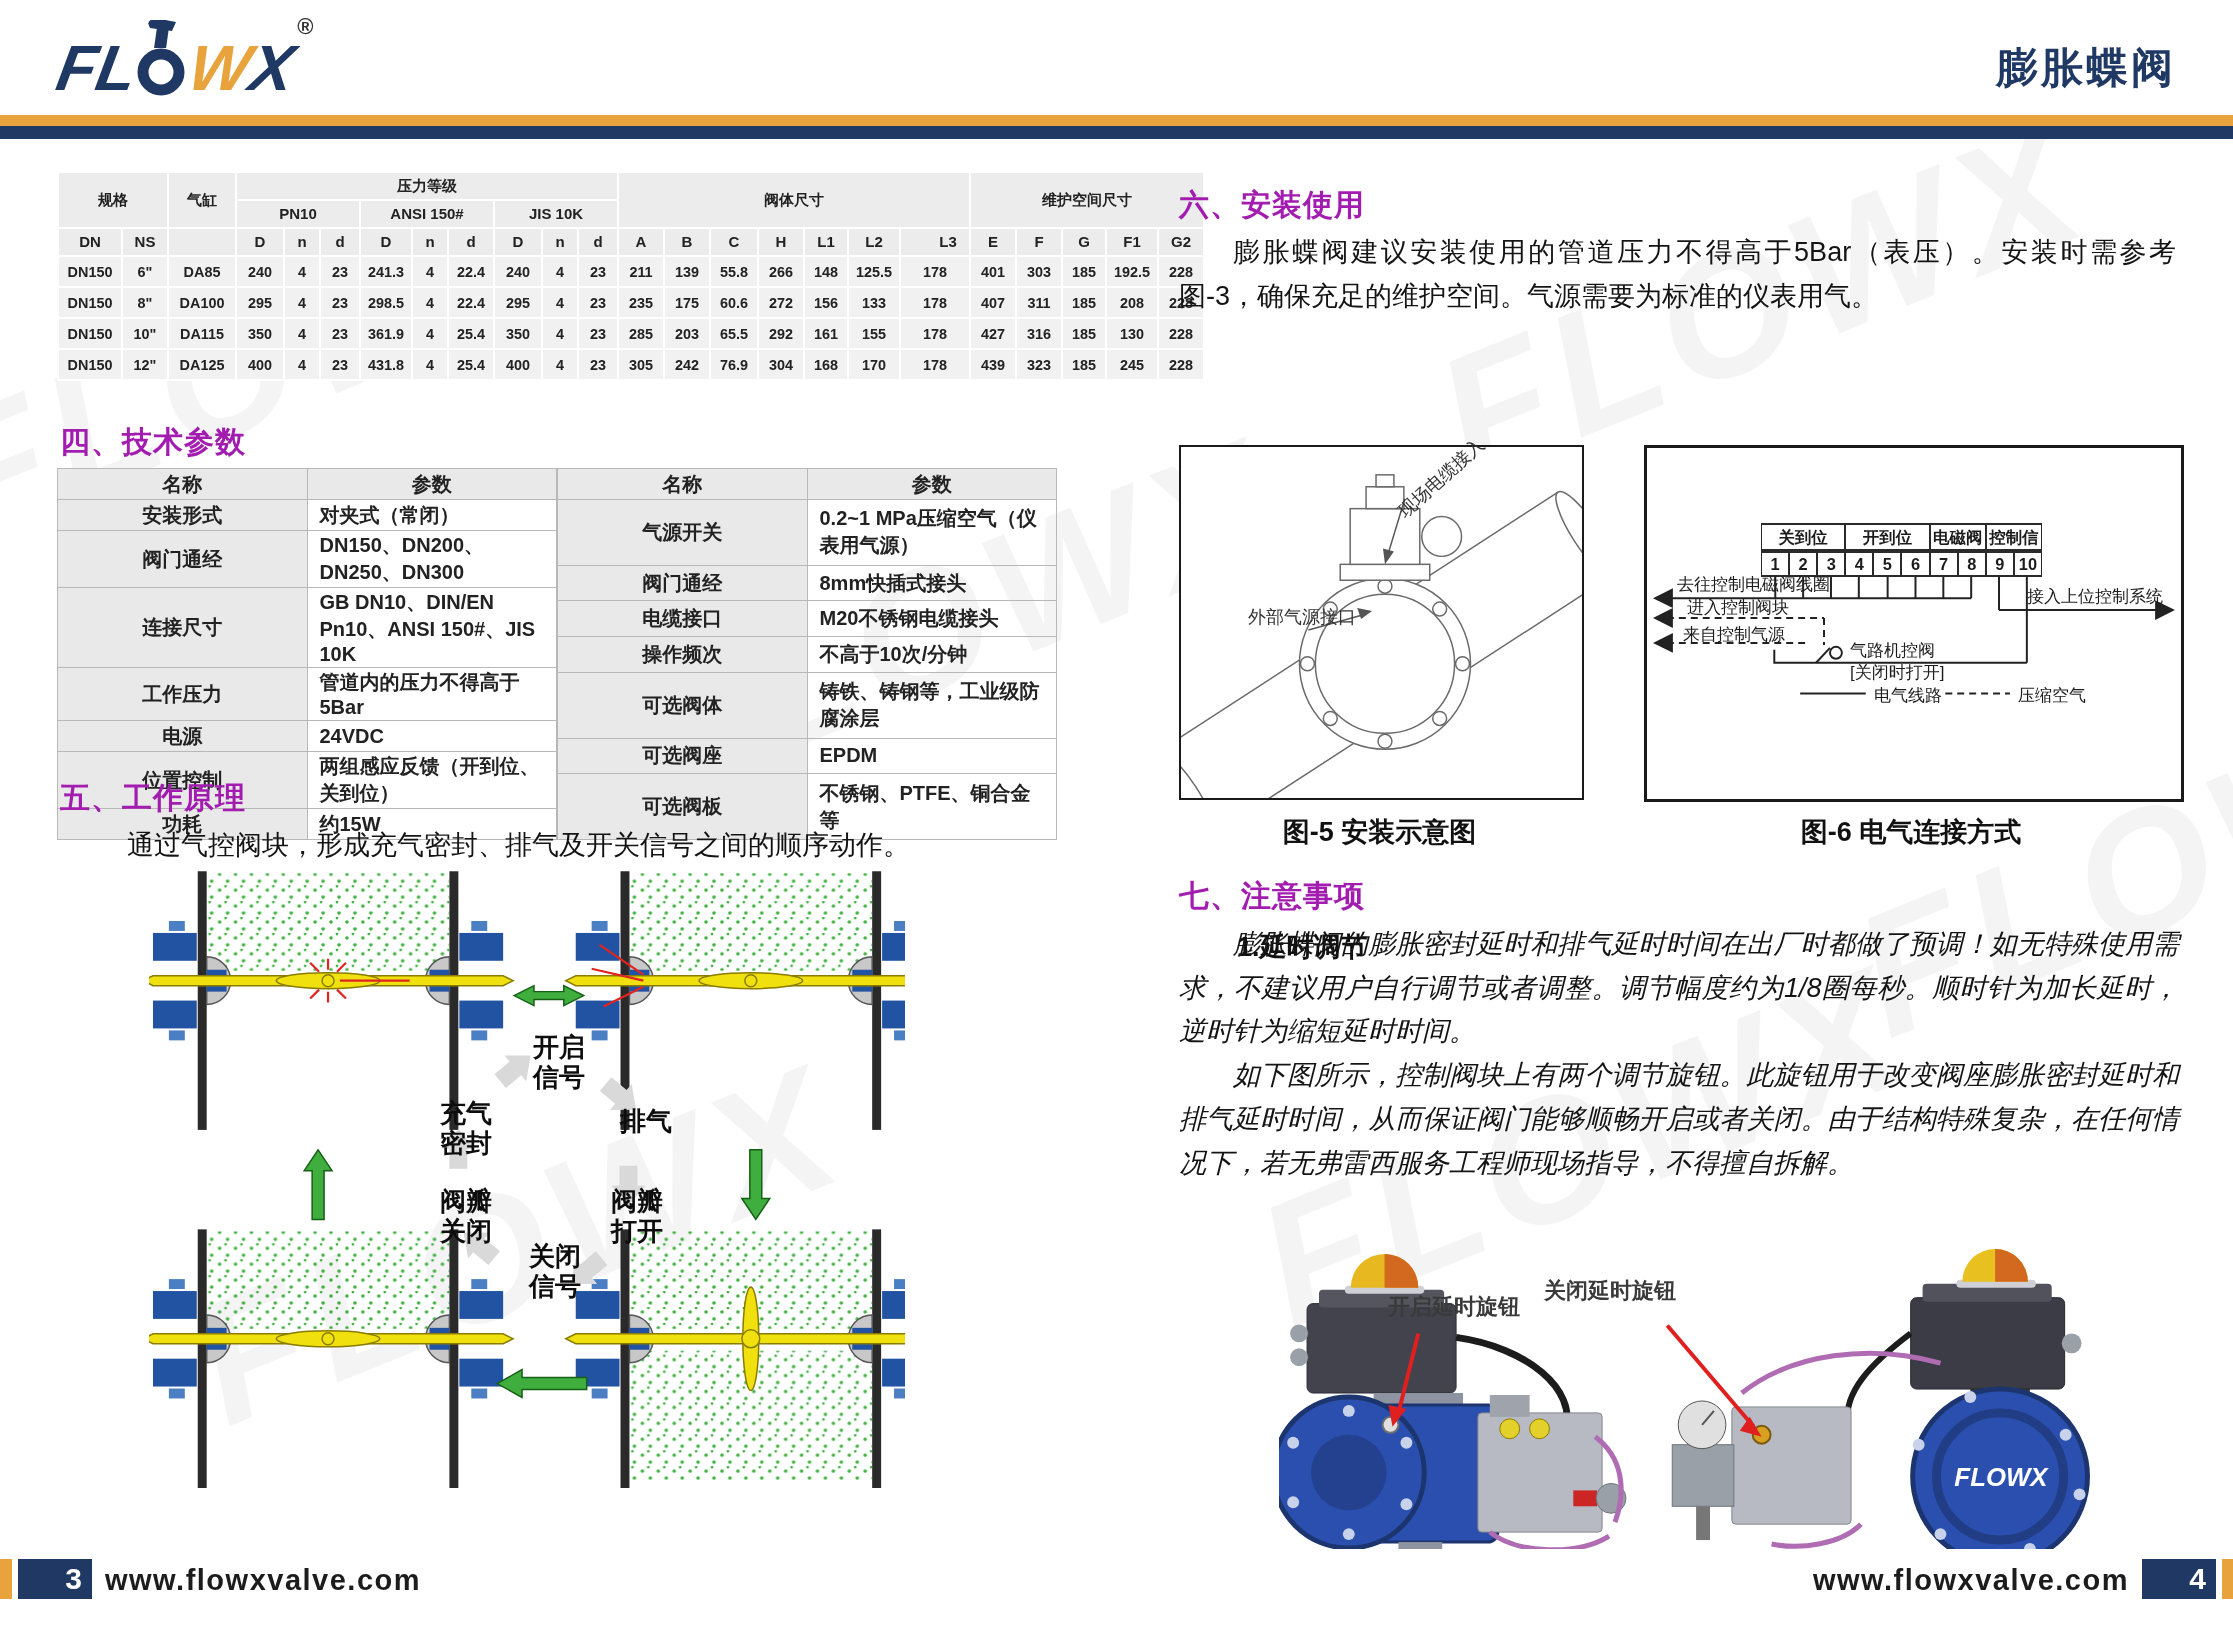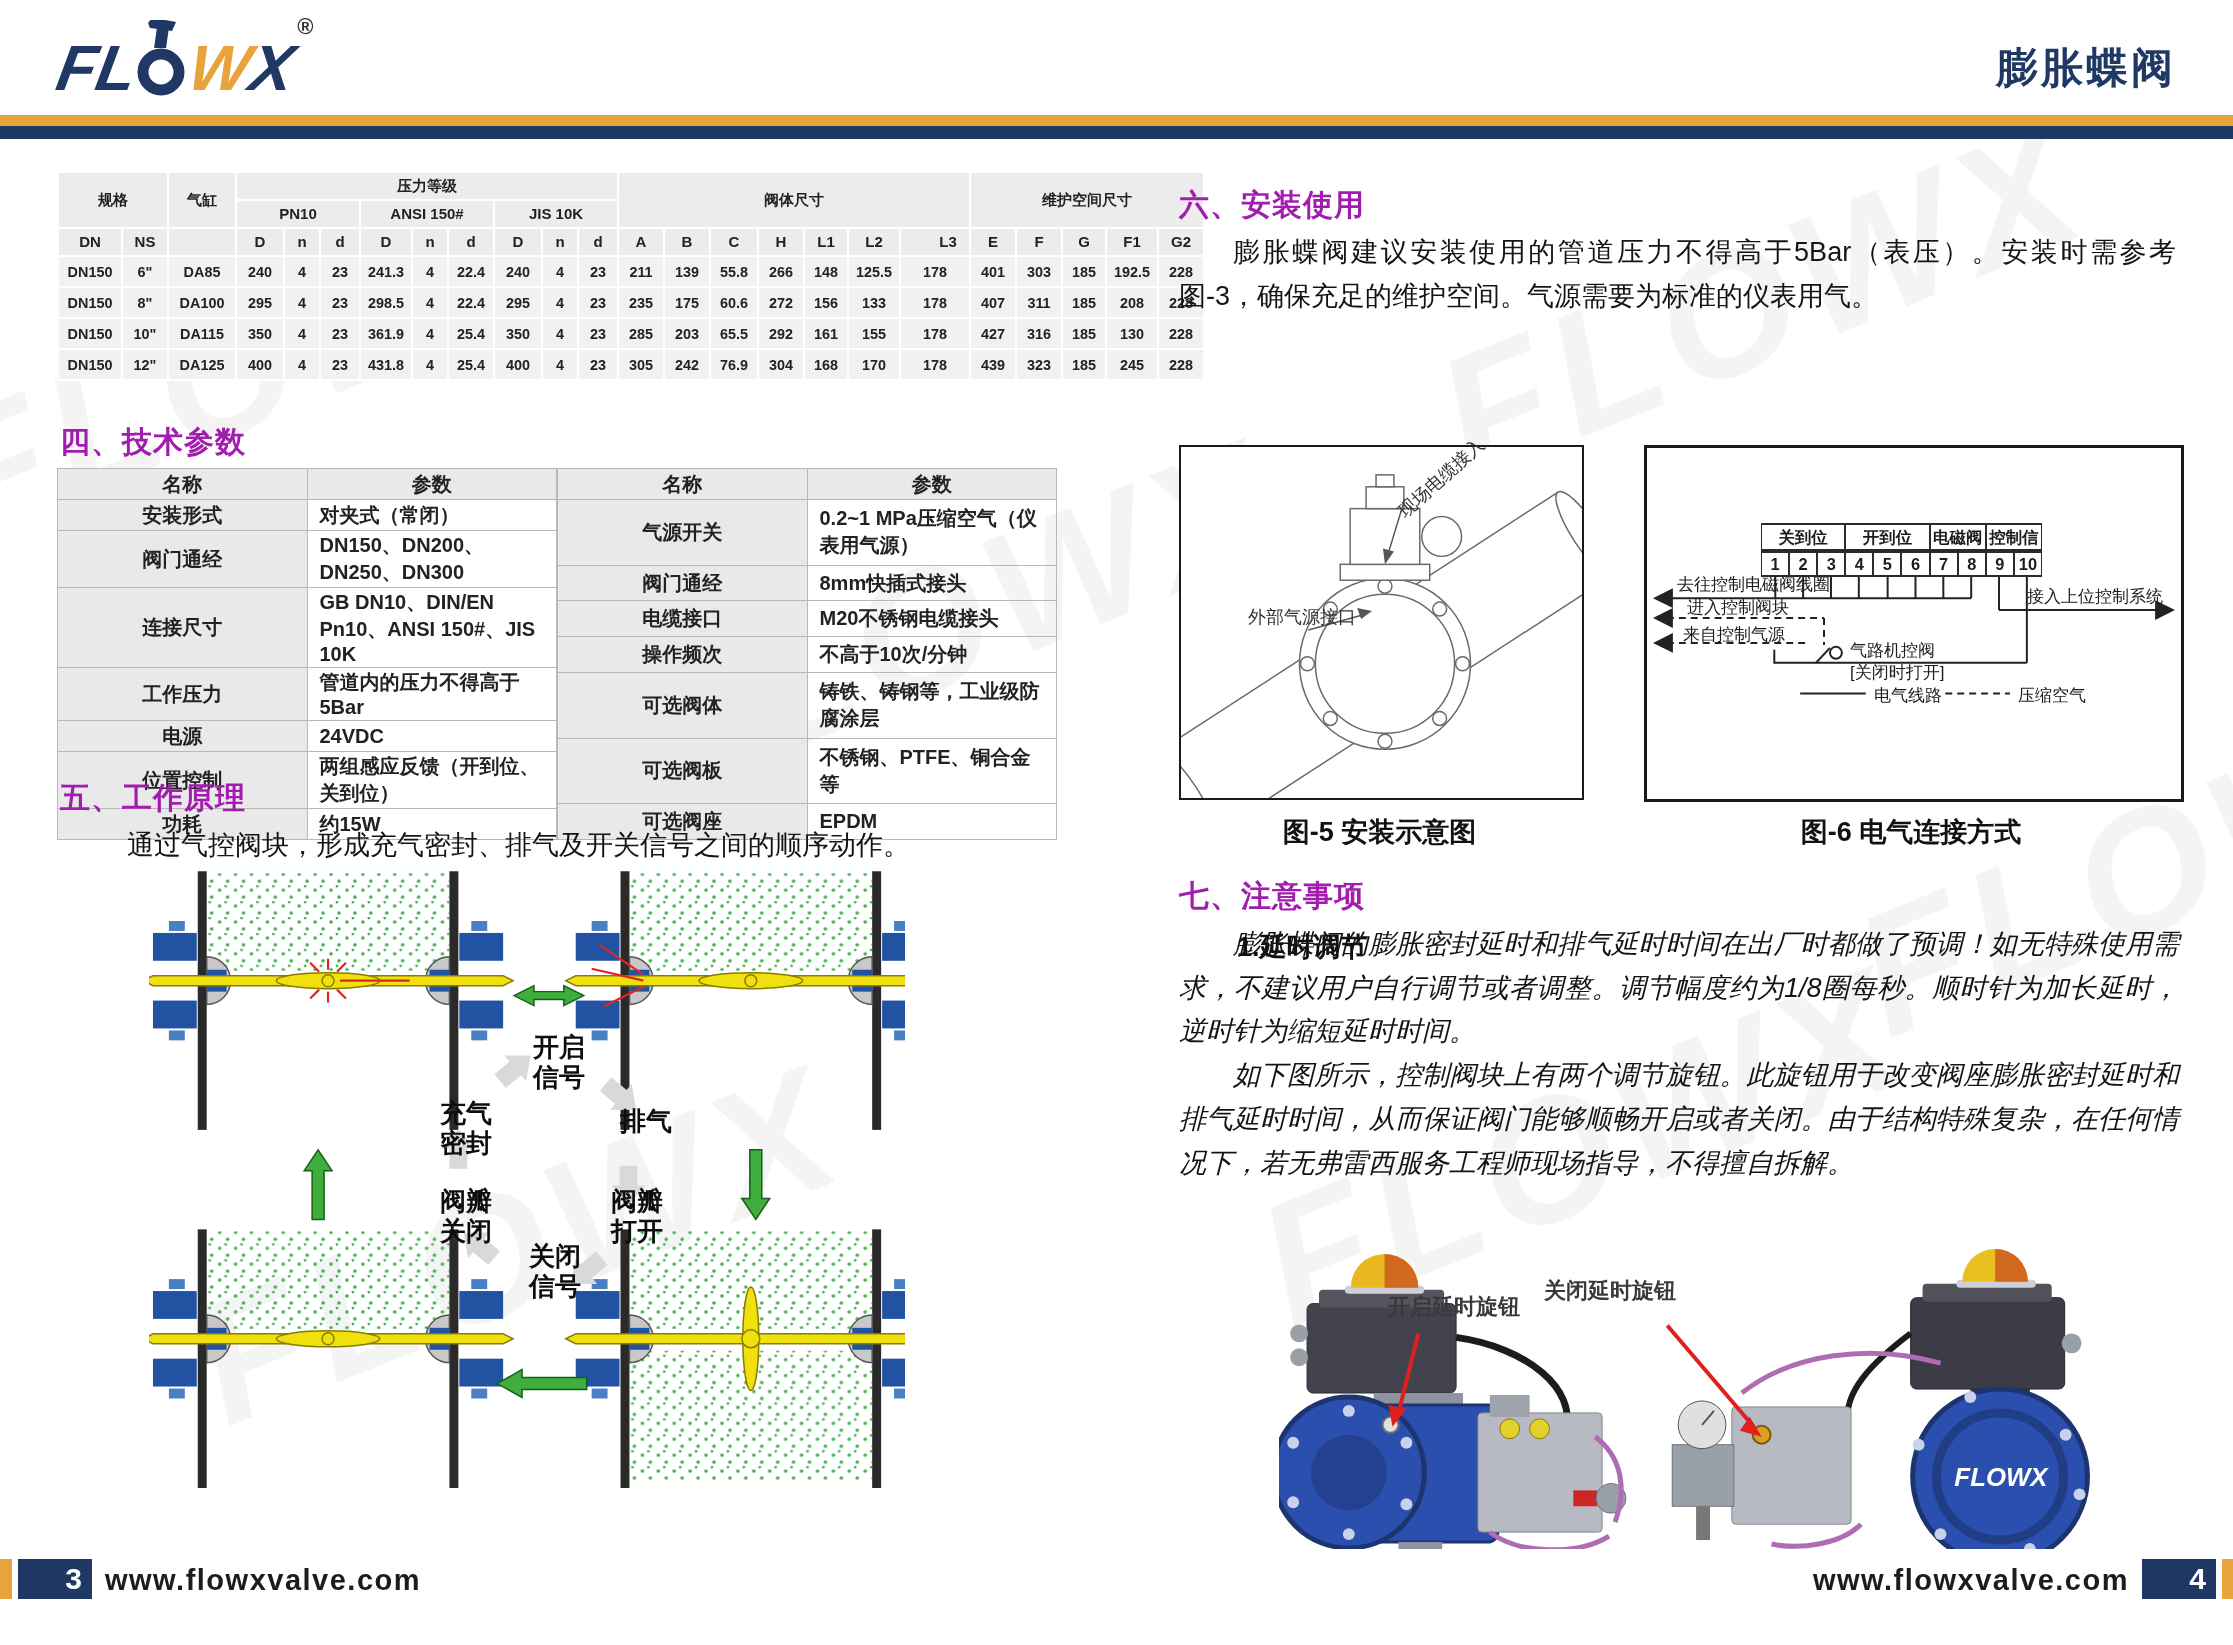--- a/index.html
+++ b/index.html
@@ -295,26 +295,26 @@
           </tr>
           <tr>
             <td>操作频次</td>
             <td>不高于10次/分钟</td>
           </tr>
           <tr>
             <td>可选阀体</td>
             <td>铸铁、铸钢等，工业级防腐涂层</td>
           </tr>
           <tr>
+            <td>可选阀座</td>
+            <td>EPDM</td>
+          </tr>
+          <tr>
             <td>可选阀板</td>
             <td>不锈钢、PTFE、铜合金等</td>
-          </tr>
-          <tr>
-            <td>可选阀座</td>
-            <td>EPDM</td>
           </tr>
         </tbody>
     </table>
   </div>
 
   <div class="abs sec-title" style="left:60px;top:778px;">五、工作原理</div>
   <div class="abs para" style="left:127px;top:824px;width:935px;">通过气控阀块，形成充气密封、排气及开关信号之间的顺序动作。</div>
 
   <svg class="abs" style="left:149px;top:866px;" width="756" height="677" viewBox="0 0 760 680">
     <defs>

